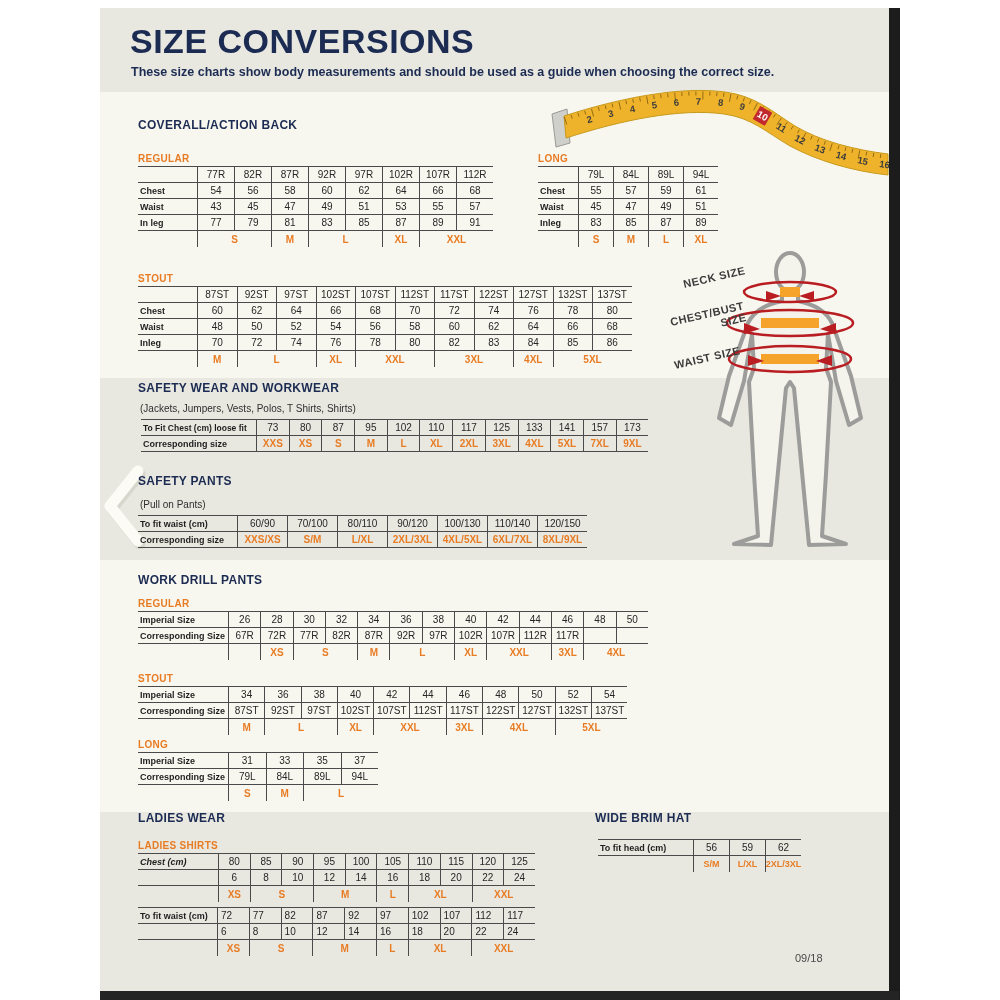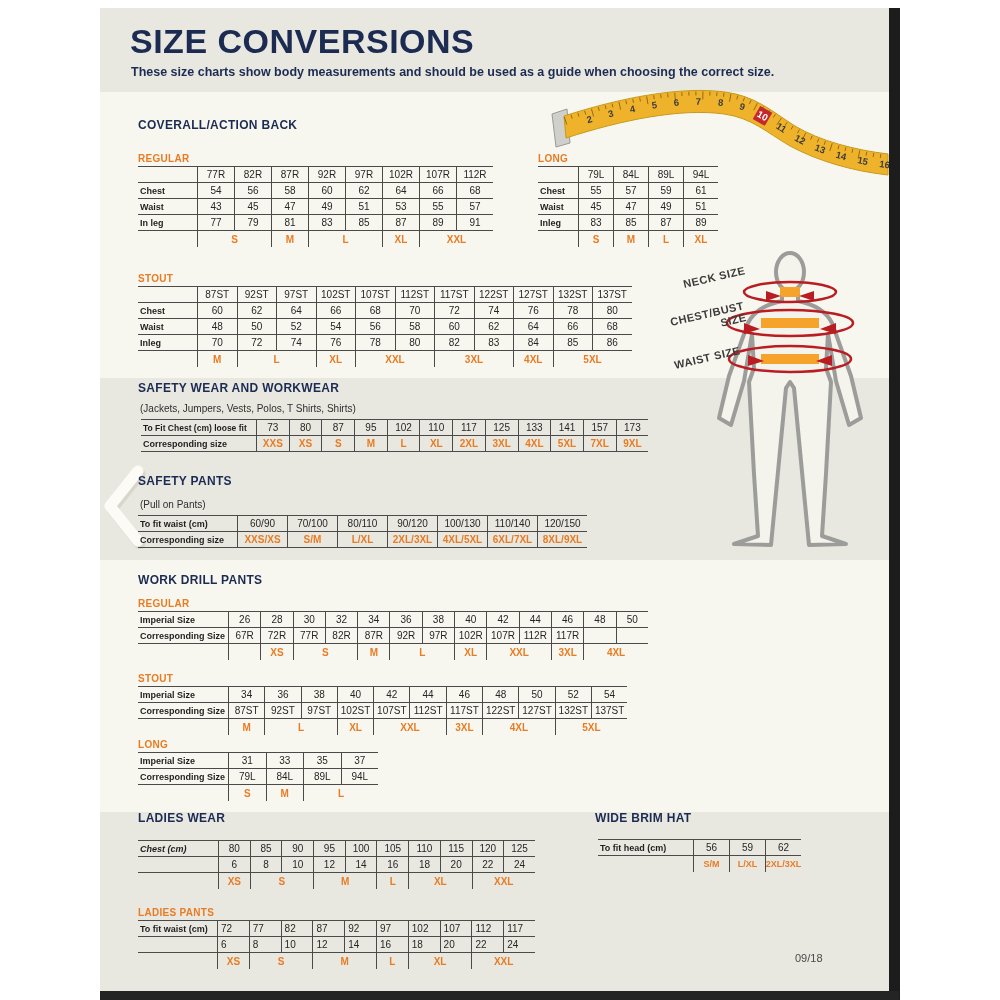--- a/index.html
+++ b/index.html
@@ -522,20 +522,21 @@
           <div class="cell" style="width: 37.5px;">89L</div>
           <div class="cell" style="width: 37.5px;">94L</div>
         </div>
         <div class="size-row" style="margin-left: 90px;">
           <div class="size-cell" style="width: 37.5px;">S</div>
           <div class="size-cell" style="width: 37.5px;">M</div>
           <div class="size-cell" style="width: 75px;">L</div>
         </div>
       </div>
       <div class="tbl" style="left: 38px; top: 830px;">
+        <div class="tbl-label">LADIES SHIRTS</div>
         <div class="trow">
           <div class="rlabel" style="width: 80px; font-style: italic;">Chest (cm)</div>
           <div class="cell" style="width: 31.7px;">80</div>
           <div class="cell" style="width: 31.7px;">85</div>
           <div class="cell" style="width: 31.7px;">90</div>
           <div class="cell" style="width: 31.7px;">95</div>
           <div class="cell" style="width: 31.7px;">100</div>
           <div class="cell" style="width: 31.7px;">105</div>
           <div class="cell" style="width: 31.7px;">110</div>
           <div class="cell" style="width: 31.7px;">115</div>
@@ -558,21 +559,20 @@
         <div class="size-row" style="margin-left: 80px;">
           <div class="size-cell" style="width: 31.7px;">XS</div>
           <div class="size-cell" style="width: 63.4px;">S</div>
           <div class="size-cell" style="width: 63.4px;">M</div>
           <div class="size-cell" style="width: 31.7px;">L</div>
           <div class="size-cell" style="width: 63.4px;">XL</div>
           <div class="size-cell" style="width: 63.4px;">XXL</div>
         </div>
       </div>
       <div class="tbl" style="left: 38px; top: 897px;">
-        <div class="tbl-label">LADIES PANTS</div>
         <div class="trow left-al">
           <div class="rlabel" style="width: 79px;">To fit waist (cm)</div>
           <div class="cell" style="width: 31.8px;">72</div>
           <div class="cell" style="width: 31.8px;">77</div>
           <div class="cell" style="width: 31.8px;">82</div>
           <div class="cell" style="width: 31.8px;">87</div>
           <div class="cell" style="width: 31.8px;">92</div>
           <div class="cell" style="width: 31.8px;">97</div>
           <div class="cell" style="width: 31.8px;">102</div>
           <div class="cell" style="width: 31.8px;">107</div>

